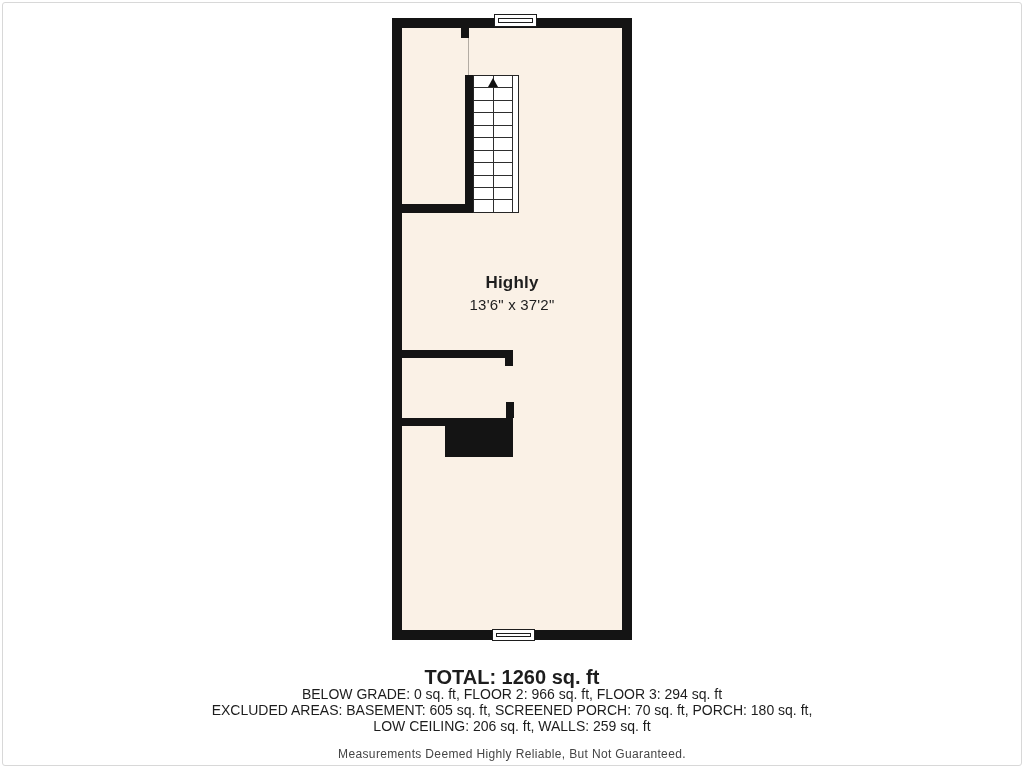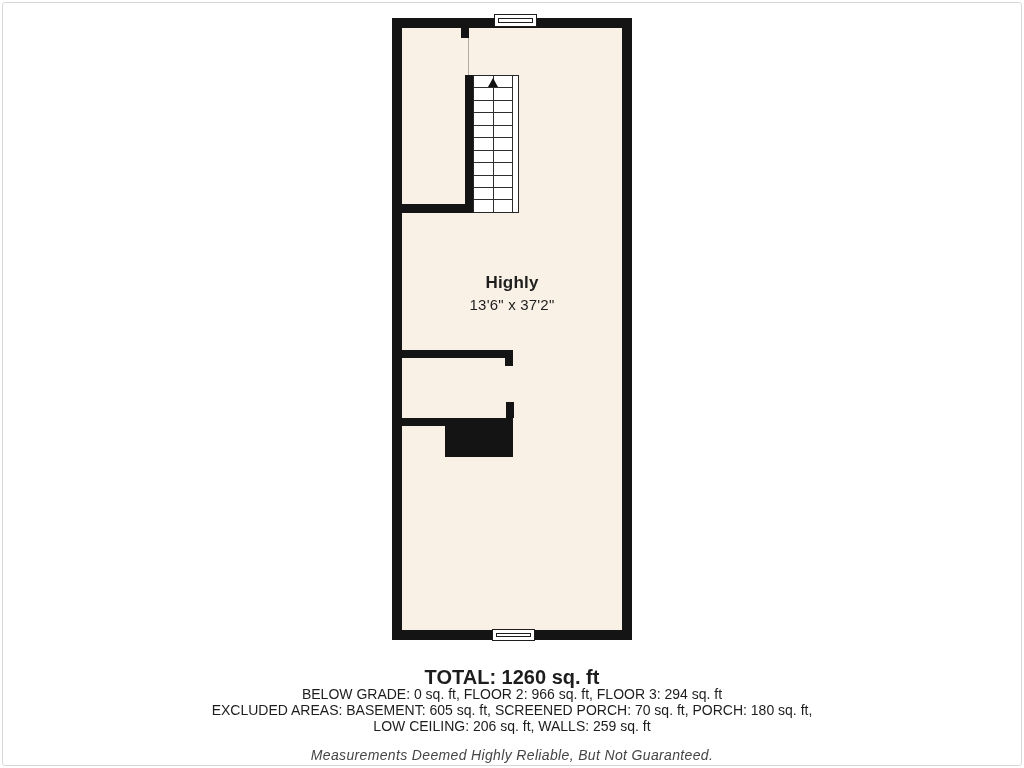--- a/index.html
+++ b/index.html
@@ -52,21 +52,21 @@
 
   
   .room-label { position:absolute; left:392px; top:273px; width:240px; text-align:center; color:#1e1e1e; }
   .room-name  { font-size:17px; font-weight:600; letter-spacing:.2px; }
   .room-dims  { font-size:15px; margin-top:3px; letter-spacing:.2px; }
 
   
   .summary { position:absolute; left:0; top:669px; width:1024px; text-align:center; color:var(--text,#1d1d1d); }
   .summary-total { font-size:20px; font-weight:700; line-height:17px; }
   .summary-line  { font-size:14px; line-height:16.2px; }
-  .disclaimer    { margin-top:12px; font-size:14px; letter-spacing:.35px; color:var(--disclaimer,#454545);font-style:italic; }
+  .disclaimer    { margin-top:12px; font-size:12px; letter-spacing:.35px; color:var(--disclaimer,#454545); }
 </style>
 </head>
 <body>
 
 <div class="page">
   <div class="frame"></div>
 
   <div>
     <div class="plan-outline"></div>
 

